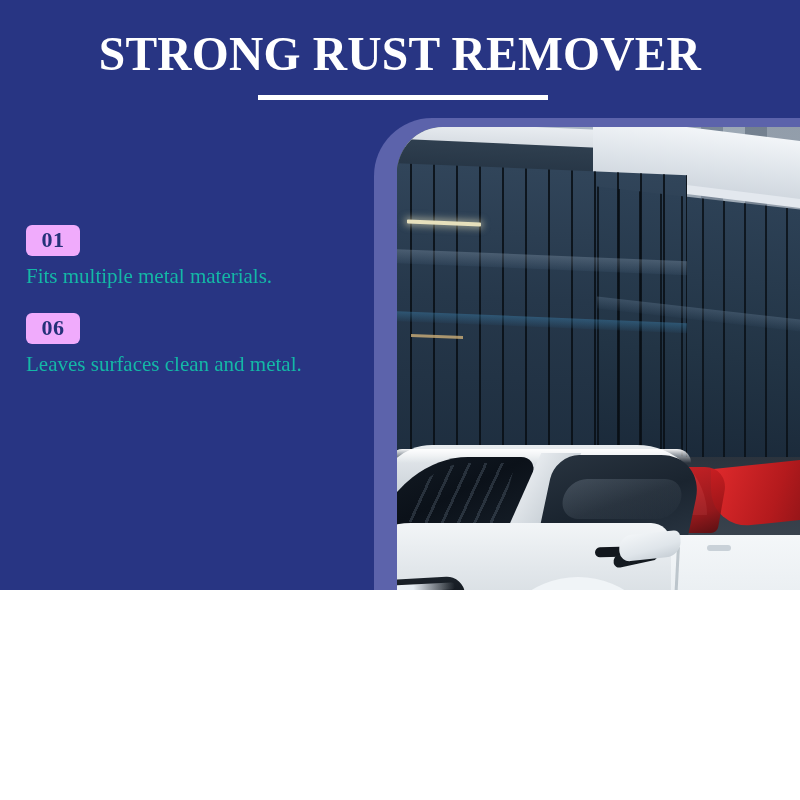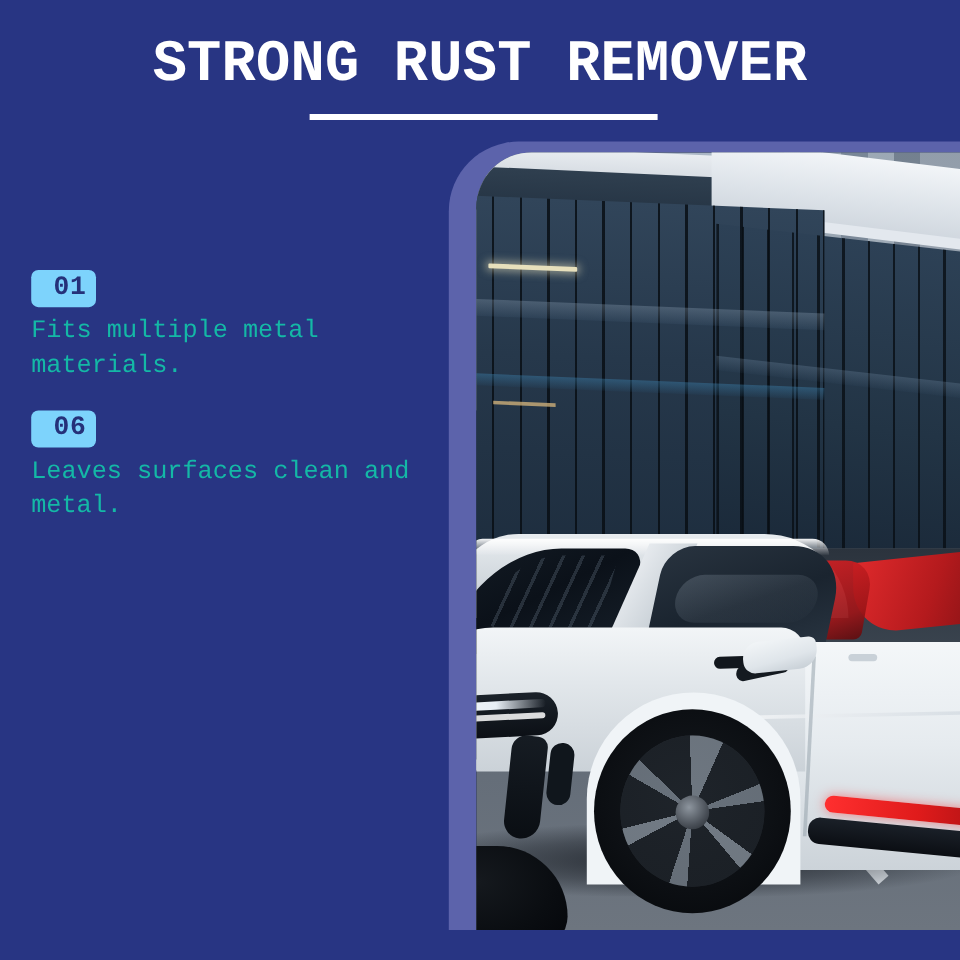--- a/index.html
+++ b/index.html
@@ -4,24 +4,24 @@
 <title>Strong Rust Remover</title>
 <style>
   html, body {
     margin: 0;
     padding: 0;
     background: #ffffff;
   }
   .poster {
     position: relative;
     width: 800px;
-    height: 800px;
+    height: 590px;
     background: #283583;
     overflow: hidden;
-    font-family: Liberation Mono, monospace;
+    font-family: Liberation Serif, serif;
   }
 
   
   .header {
     position: absolute;
     left: 0;
     top: 0;
     width: 800px;
     height: 115px;
     text-align: center;
@@ -451,26 +451,26 @@
   }
   .feature {
     position: relative;
     margin-bottom: 22px;
     padding-left: 26px;
   }
   .badge {
     display: inline-block;
     min-width: 38px;
     padding: 3px 8px 4px 8px;
-    background: #7dd3fc;
+    background: #f0abfc;
     color: #253179;
     font-size: 22px;
     font-weight: 700;
     line-height: 24px;
-    text-align: right;
+    text-align: center;
     border-radius: 6px;
     letter-spacing: 0.5px;
   }
   .feature-text {
     margin-top: 6px;
     color: #14b8a6;
     font-size: 21px;
     line-height: 29px;
     font-weight: 400;
     max-width: 340px;

